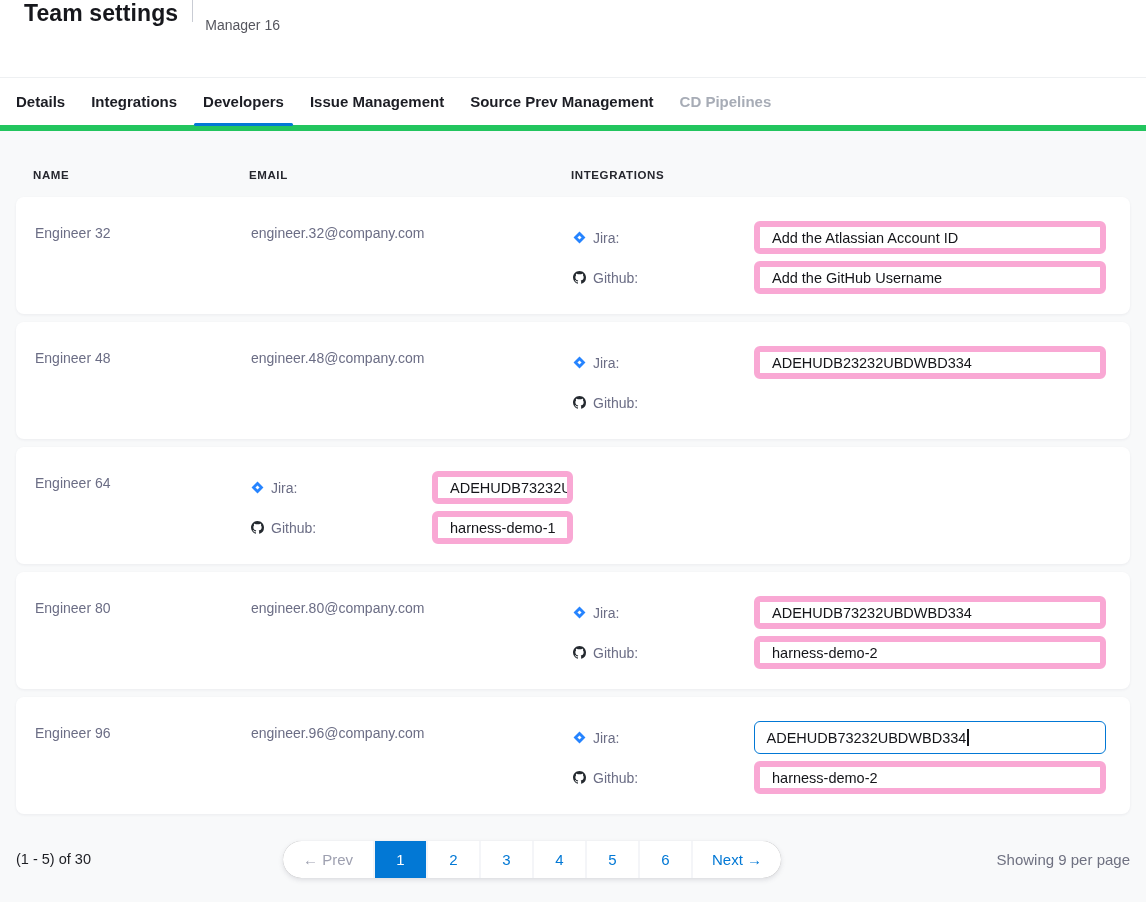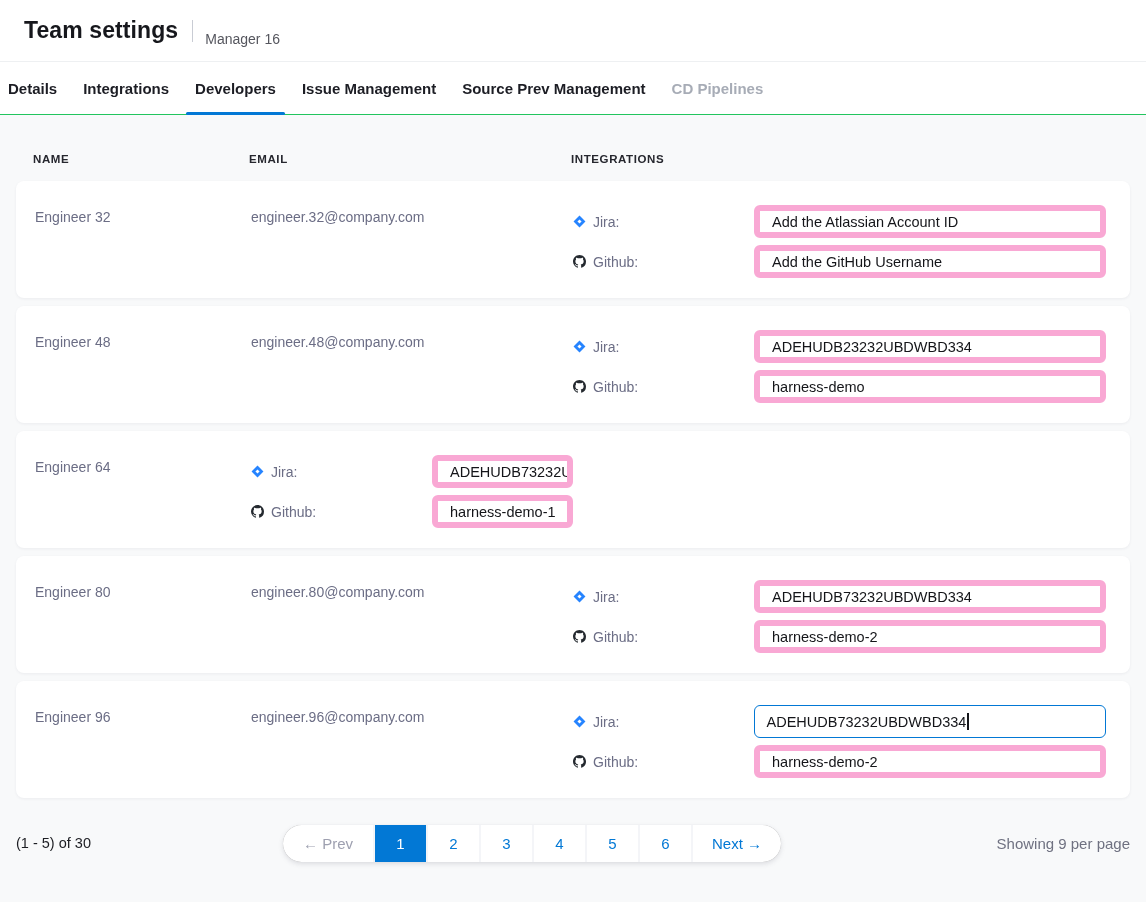--- a/index.html
+++ b/index.html
@@ -5,30 +5,30 @@
   * { box-sizing: border-box; margin: 0; padding: 0; }
   html,body { width:1146px; height:902px; }
   body {
     font-family: "Liberation Sans", sans-serif;
     background: #f8f9fa;
     color: #1d1e23;
     overflow: hidden;
   }
   
   .header {
-    height: 62px; background:#fff; border-bottom:1px solid #eef0f2;
-    display:flex; align-items:center; padding-left:24px;
+    height: 78px; background:#fff; border-bottom:1px solid #eef0f2;
+    display:flex; align-items:flex-start; padding-left:24px;
   }
   .page-title { font-size:23px; font-weight:700; color:#16171c; letter-spacing:.1px; }
   .title-sep { width:1px; height:22px; background:#c9ccd4; margin:0 12px 0 14px; }
   .page-subtitle { font-size:14px; color:#55565e;margin-top:17px; }
   
   .tabbar {
-    height:53px; background:#fff; border-bottom:1px solid #22c55e;
-    display:flex; gap:26px; padding-left:8px;
+    height:53px; background:#fff; border-bottom:6px solid #22c55e;
+    display:flex; gap:26px; padding-left:16px;
   }
   .tab {
     display:flex; align-items:center; position:relative;
     font-size:15px; font-weight:600; color:#1c1d24; cursor:pointer; white-space:nowrap;
   }
   .tab.disabled { color:#a7acb6; cursor:default; }
   .tab.active::after {
     content:""; position:absolute; left:-9px; right:-9px; bottom:-1px;
     height:3px; border-radius:3px; background:#0278d5;
   }
@@ -154,23 +154,20 @@
               <span>ADEHUDB23232UBDWBD334</span>
             </div>
       </div>
       <div class="integration-line">
         <span class="int-label">
           <svg width="13" height="13" viewBox="0 0 16 16">
                 <path fill="#24292f" d="M8 0C3.58 0 0 3.58 0 8c0 3.54 2.29 6.53 5.47 7.59.4.07.55-.17.55-.38 0-.19-.01-.82-.01-1.49-2.01.37-2.53-.49-2.69-.94-.09-.23-.48-.94-.82-1.13-.28-.15-.68-.52-.01-.53.63-.01 1.08.58 1.23.82.72 1.21 1.87.87 2.33.66.07-.52.28-.87.51-1.07-1.78-.2-3.64-.89-3.64-3.95 0-.87.31-1.59.82-2.15-.08-.2-.36-1.02.08-2.12 0 0 .67-.21 2.2.82.64-.18 1.32-.27 2-.27s1.36.09 2 .27c1.53-1.04 2.2-.82 2.2-.82.44 1.1.16 1.92.08 2.12.51.56.82 1.27.82 2.15 0 3.07-1.87 3.75-3.65 3.95.29.25.54.73.54 1.48 0 1.07-.01 1.93-.01 2.2 0 .21.15.46.55.38A8.01 8.01 0 0 0 16 8c0-4.42-3.58-8-8-8z"></path>
               </svg>
           <span>Github:</span>
         </span>
-        <div class="text-input">
-              <span>harness-demo</span>
-            </div>
       </div>
     </div>
   </div>
       <div class="row-card">
     <div class="cell-name">Engineer 64</div>
     <div class="cell-integrations">
       <div class="integration-line">
         <span class="int-label">
           <svg width="13" height="13" viewBox="0 0 24 24">
                 <path fill="#2684FF" d="M12 1 L23 12 L12 23 L1 12 Z"></path>

